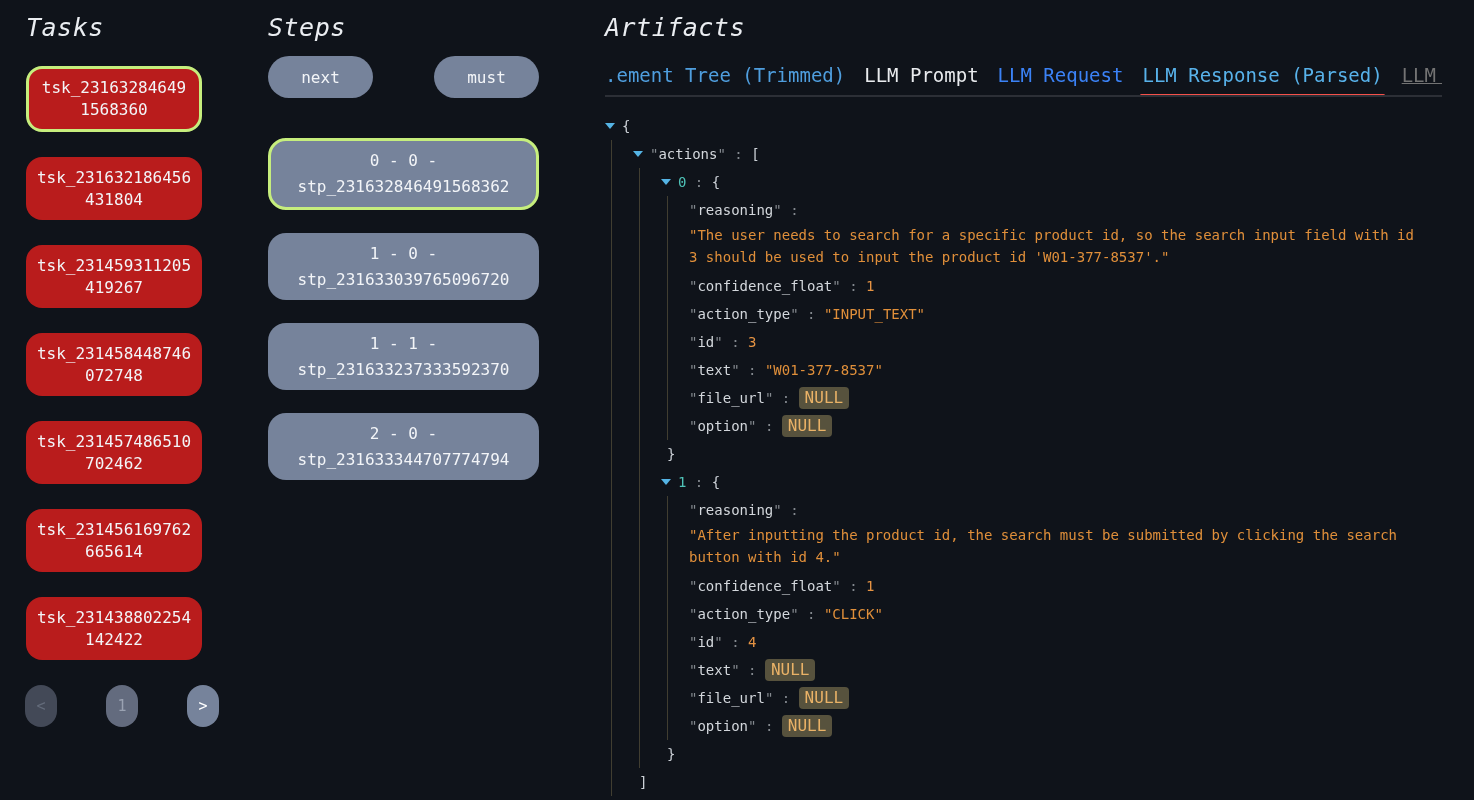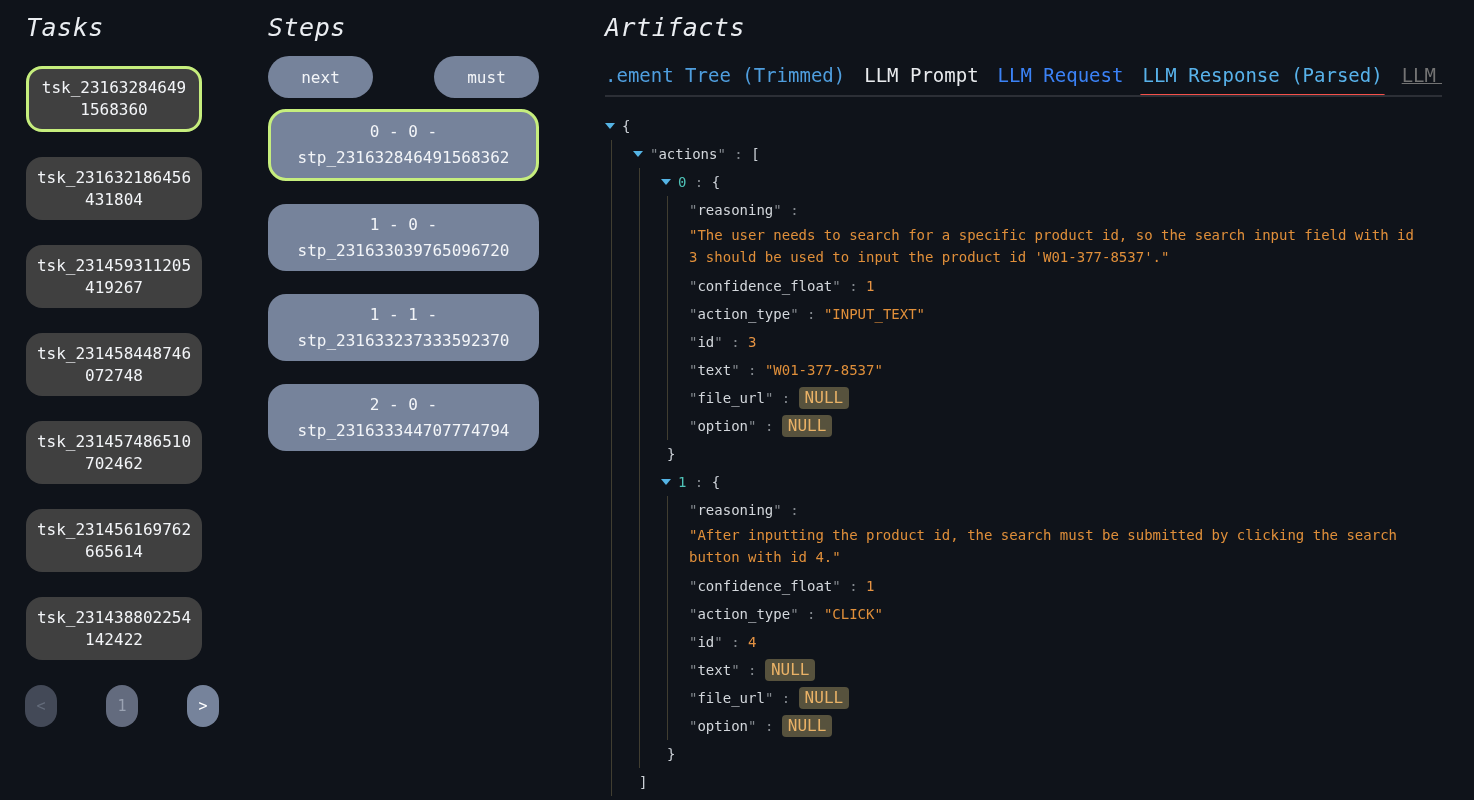--- a/index.html
+++ b/index.html
@@ -16,21 +16,21 @@
 
   h1.heading {
     color:#eaedf1; font-size:25px; font-weight:500;
     margin:13px 0 0 0; letter-spacing:0.5px;font-style:italic;
   }
 
   
   .task-list { display:flex; flex-direction:column; gap:25px; margin-top:24px; }
   .task-btn {
     width:100%; min-height:63px; border:none; border-radius:16px;
-    background:#404040; color:#f3f5f8;
+    background:#b91c1c; color:#f3f5f8;
     font-family:inherit; font-size:16px; line-height:22px;
     padding:8px 24px; text-align:center; white-space:pre-line;
     display:flex; align-items:center; justify-content:center; cursor:pointer;
   }
   .task-btn.selected { border:3px solid #c6ee7d; }
 
   .pager { display:flex; justify-content:space-between; width:194px; margin:25px 0 0 -1px; }
   .pg-btn {
     width:32px; height:42px; border:none; border-radius:16px;
     font-family:inherit; font-size:15px; cursor:pointer;
@@ -39,21 +39,21 @@
   .pg-prev { background:#434957; color:#636b7a; }
   .pg-page { background:#636b7e; color:#9aa2b2; }
   .pg-next { background:#76839b; color:#ffffff; }
 
   
   .step-nav { display:flex; justify-content:space-between; margin-top:14px; }
   .nav-btn {
     width:105px; height:42px; border:none; border-radius:21px;
     background:#76839b; color:#f3f5f8; font-family:inherit; font-size:16px; cursor:pointer;
   }
-  .step-list { display:flex; flex-direction:column; gap:23px; margin-top:11px; }
+  .step-list { display:flex; flex-direction:column; gap:23px; margin-top:40px; }
   .step-btn {
     width:100%; min-height:67px; border:none; border-radius:18px;
     background:#76839b; color:#f3f5f8;
     font-family:inherit; font-size:16px; line-height:26px;
     padding:7px 6px; text-align:center; white-space:pre-line;
     display:flex; align-items:center; justify-content:center; cursor:pointer;
   }
   .step-btn.selected { border:3px solid #c6ee7d; }
 
   

